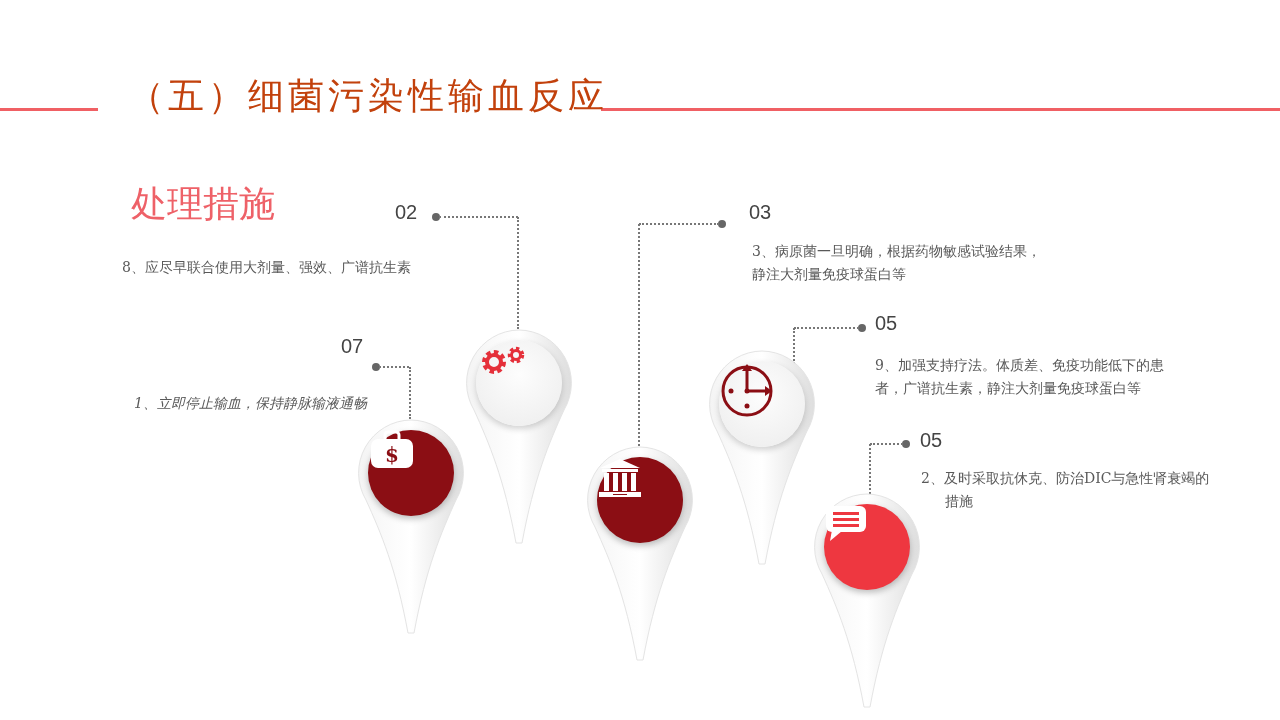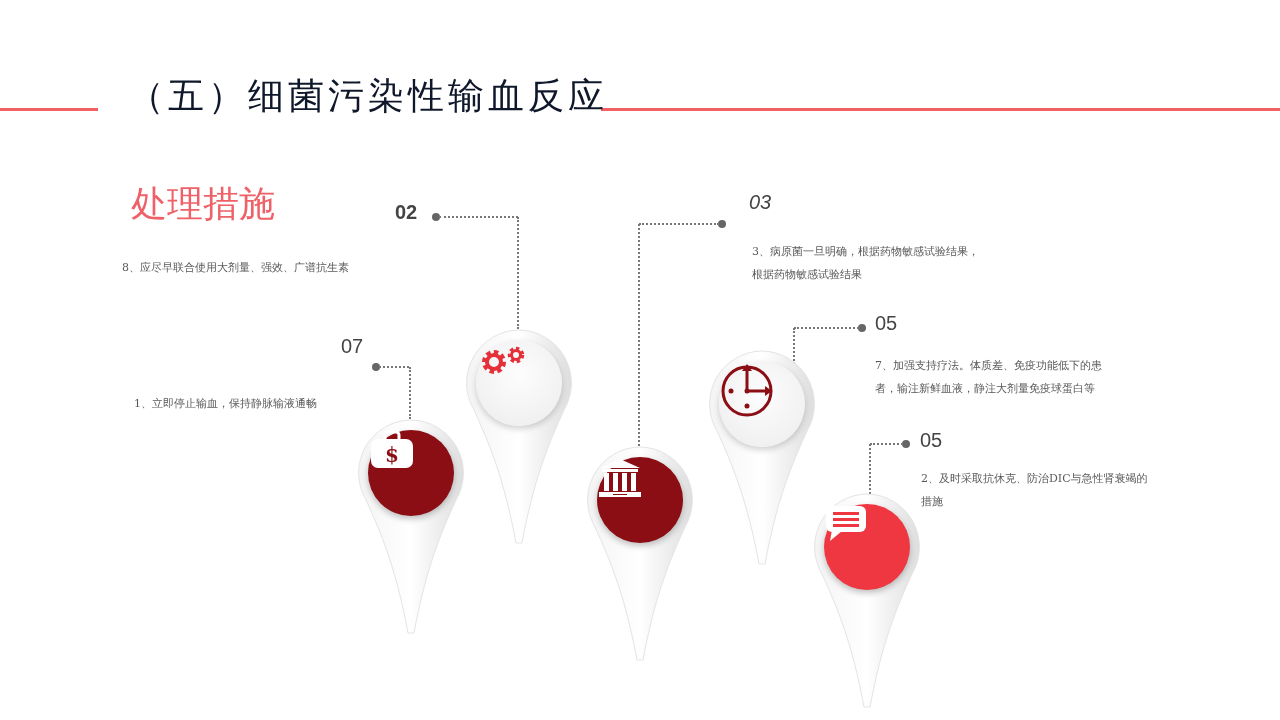--- a/index.html
+++ b/index.html
@@ -1,21 +1,21 @@
 <!DOCTYPE html>
 <html><head>
 <meta charset="utf-8">
 <style>
   html,body{margin:0;padding:0;}
   body{width:1280px;height:720px;position:relative;overflow:hidden;background:#ffffff;font-family:"DejaVu Serif","Liberation Serif",serif;}
   .title-line{position:absolute;height:3px;background:#f06064;top:108px;}
-  .title{position:absolute;left:128px;top:74px;font-size:36px;letter-spacing:4px;color:#0f172a;font-family:"DejaVu Serif",serif;line-height:44px;white-space:nowrap;}
+  .title{position:absolute;left:128px;top:74px;font-size:36px;letter-spacing:4px;color:#c2410c;font-family:"DejaVu Serif",serif;line-height:44px;white-space:nowrap;}
   .subtitle{position:absolute;left:131px;top:184px;font-size:36px;color:#ee6168;line-height:40px;}
   .num{position:absolute;font-size:20px;color:#444;font-family:"Liberation Sans",sans-serif;line-height:22px;}
-  .desc{position:absolute;font-size:11px;color:#595959;line-height:23px;}
+  .desc{position:absolute;font-size:14px;color:#595959;line-height:23px;}
   .dot{position:absolute;width:8px;height:8px;border-radius:50%;background:#666;}
   .hdash{position:absolute;height:0;border-top:2px dotted #777;}
   .vdash{position:absolute;width:0;border-left:2px dotted #777;}
   .pin{position:absolute;width:110px;height:230px;}
   .pin svg{position:absolute;left:0;top:0;}
   .pin .core{position:absolute;left:12px;top:12px;width:86px;height:86px;border-radius:50%;display:flex;align-items:center;justify-content:center;}
   .core.dark{background:#8b0e14;box-shadow:0 3px 6px rgba(0,0,0,0.25);}
   .core.light{background:radial-gradient(circle at 50% 40%,#fdfdfd,#ececec);box-shadow:0 3px 6px rgba(0,0,0,0.18);}
   .core.red{background:#ee3740;box-shadow:0 3px 6px rgba(0,0,0,0.25);}
 </style>
@@ -24,48 +24,48 @@
 
 <div class="title-line" style="left:0;width:98px;"></div>
 <div class="title-line" style="left:601px;width:679px;"></div>
 <div class="title">（五）细菌污染性输血反应</div>
 <div class="subtitle">处理措施</div>
 
 <div class="num" style="left:341px;top:335px;">07</div>
 <div class="dot" style="left:372px;top:363px;"></div>
 <div class="hdash" style="left:379px;top:366px;width:30px;"></div>
 <div class="vdash" style="left:409px;top:367px;height:52px;"></div>
-<div class="desc" style="left:134px;top:392px;">1、立即停止输血，保持静脉输液通畅</div>
+<div class="desc" style="left:134px;top:392px;font-style:italic;">1、立即停止输血，保持静脉输液通畅</div>
 
-<div class="num" style="left:395px;top:201px;font-weight:bold;">02</div>
+<div class="num" style="left:395px;top:201px;">02</div>
 <div class="dot" style="left:432px;top:213px;"></div>
 <div class="hdash" style="left:439px;top:216px;width:79px;"></div>
 <div class="vdash" style="left:517px;top:217px;height:112px;"></div>
 <div class="desc" style="left:122px;top:256px;">8、应尽早联合使用大剂量、强效、广谱抗生素</div>
 
-<div class="num" style="left:749px;top:191px;font-style:italic;">03</div>
+<div class="num" style="left:749px;top:201px;">03</div>
 <div class="dot" style="left:718px;top:220px;"></div>
 <div class="hdash" style="left:639px;top:223px;width:80px;"></div>
 <div class="vdash" style="left:638px;top:224px;height:222px;"></div>
 <div class="desc" style="left:752px;top:240px;">3、病原菌一旦明确，根据药物敏感试验结果，</div>
-<div class="desc" style="left:752px;top:263px;">根据药物敏感试验结果</div>
+<div class="desc" style="left:752px;top:263px;">静注大剂量免疫球蛋白等</div>
 
 <div class="num" style="left:875px;top:312px;">05</div>
 <div class="dot" style="left:858px;top:324px;"></div>
 <div class="hdash" style="left:794px;top:327px;width:65px;"></div>
 <div class="vdash" style="left:793px;top:328px;height:36px;"></div>
-<div class="desc" style="left:875px;top:354px;">7、加强支持疗法。体质差、免疫功能低下的患</div>
-<div class="desc" style="left:875px;top:377px;">者，输注新鲜血液，静注大剂量免疫球蛋白等</div>
+<div class="desc" style="left:875px;top:354px;">9、加强支持疗法。体质差、免疫功能低下的患</div>
+<div class="desc" style="left:875px;top:377px;">者，广谱抗生素，静注大剂量免疫球蛋白等</div>
 
 <div class="num" style="left:920px;top:429px;">05</div>
 <div class="dot" style="left:902px;top:440px;"></div>
 <div class="hdash" style="left:870px;top:443px;width:33px;"></div>
 <div class="vdash" style="left:869px;top:444px;height:50px;"></div>
 <div class="desc" style="left:921px;top:467px;">2、及时采取抗休克、防治DIC与急性肾衰竭的</div>
-<div class="desc" style="left:921px;top:490px;">措施</div>
+<div class="desc" style="left:945px;top:490px;">措施</div>
 
 <div class="pin" style="left:356px;top:418px;">
   <svg width="110" height="230" viewBox="0 0 110 230">
     <defs>
       <linearGradient id="pg1" x1="0" y1="0" x2="1" y2="0">
         <stop offset="0" stop-color="#f4f4f4"></stop>
           <stop offset="0.5" stop-color="#ffffff"></stop>
           <stop offset="1" stop-color="#dedede"></stop>
       </linearGradient>
     </defs>

